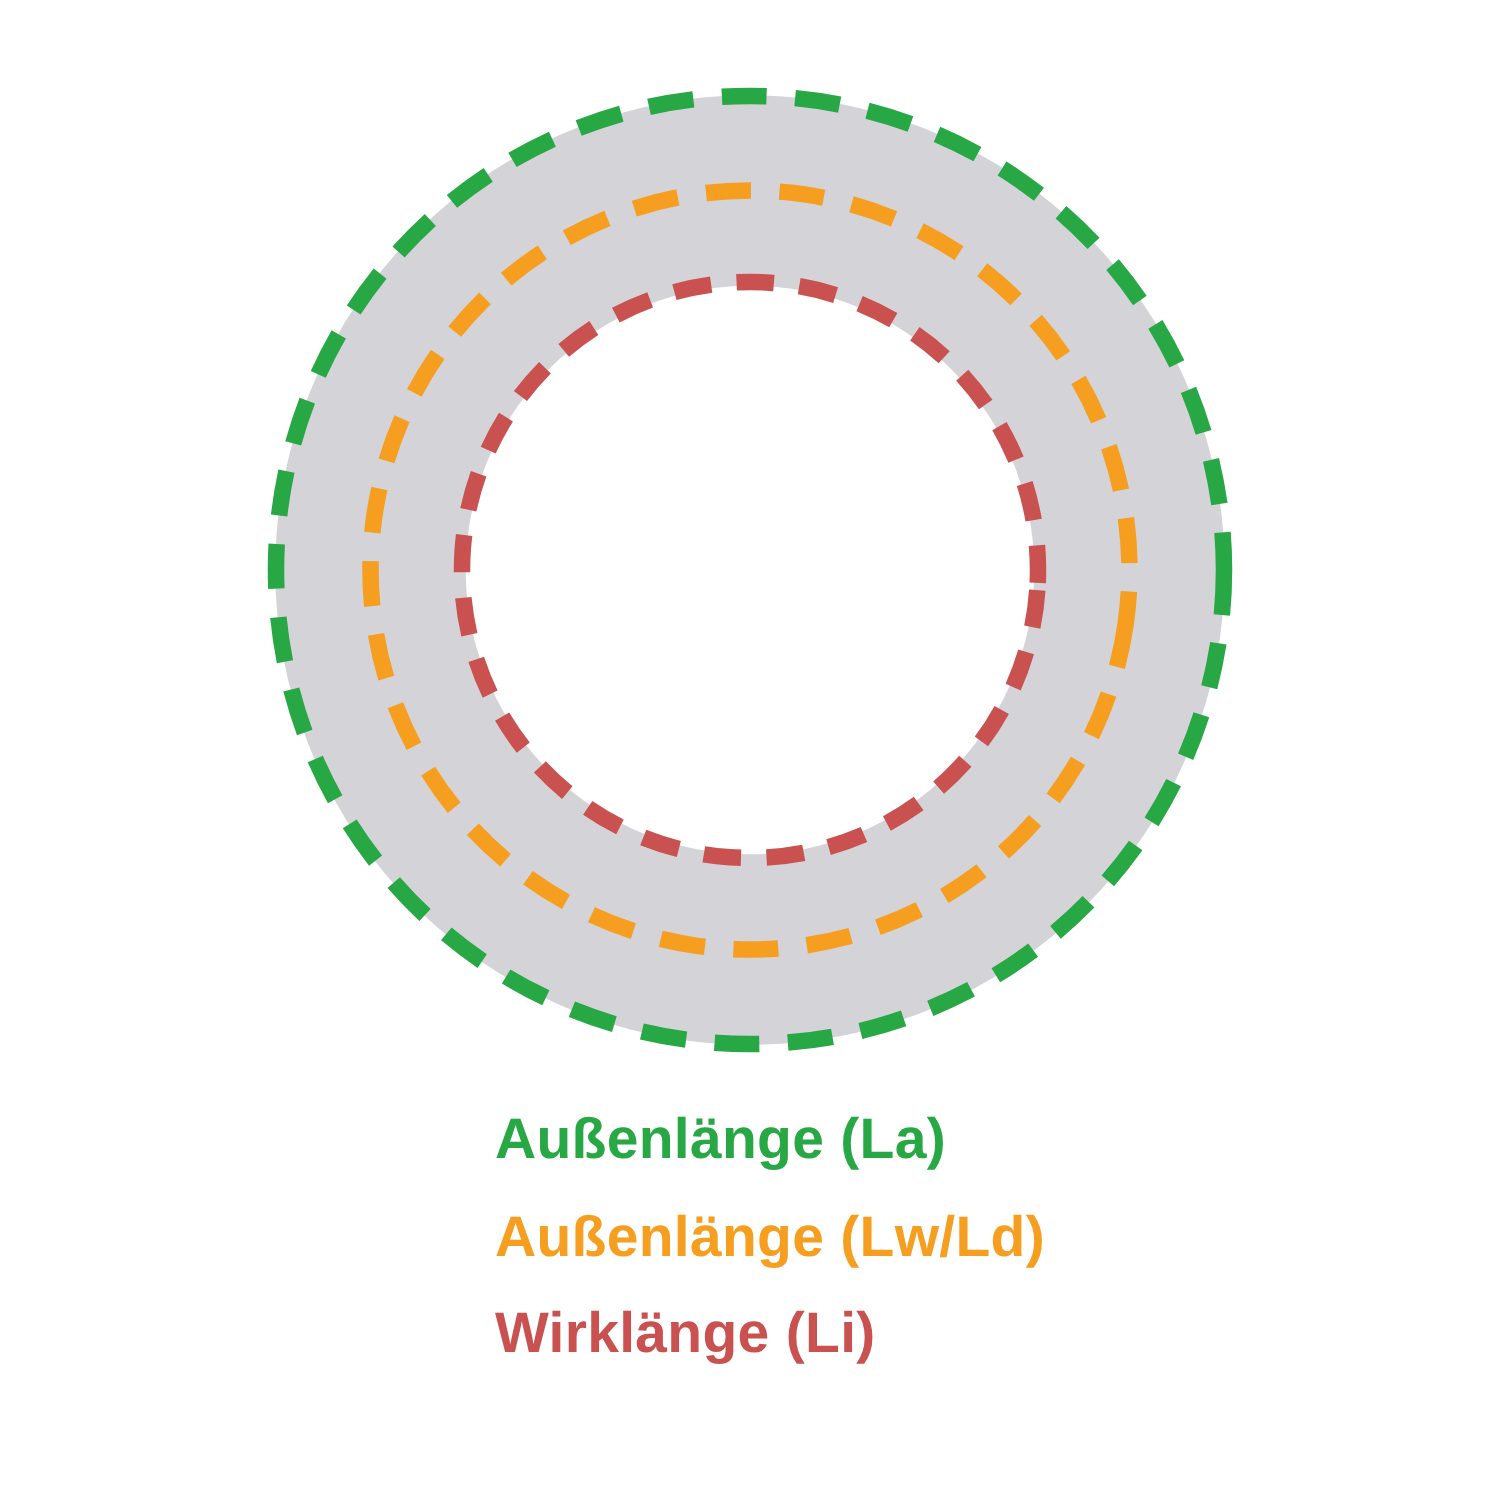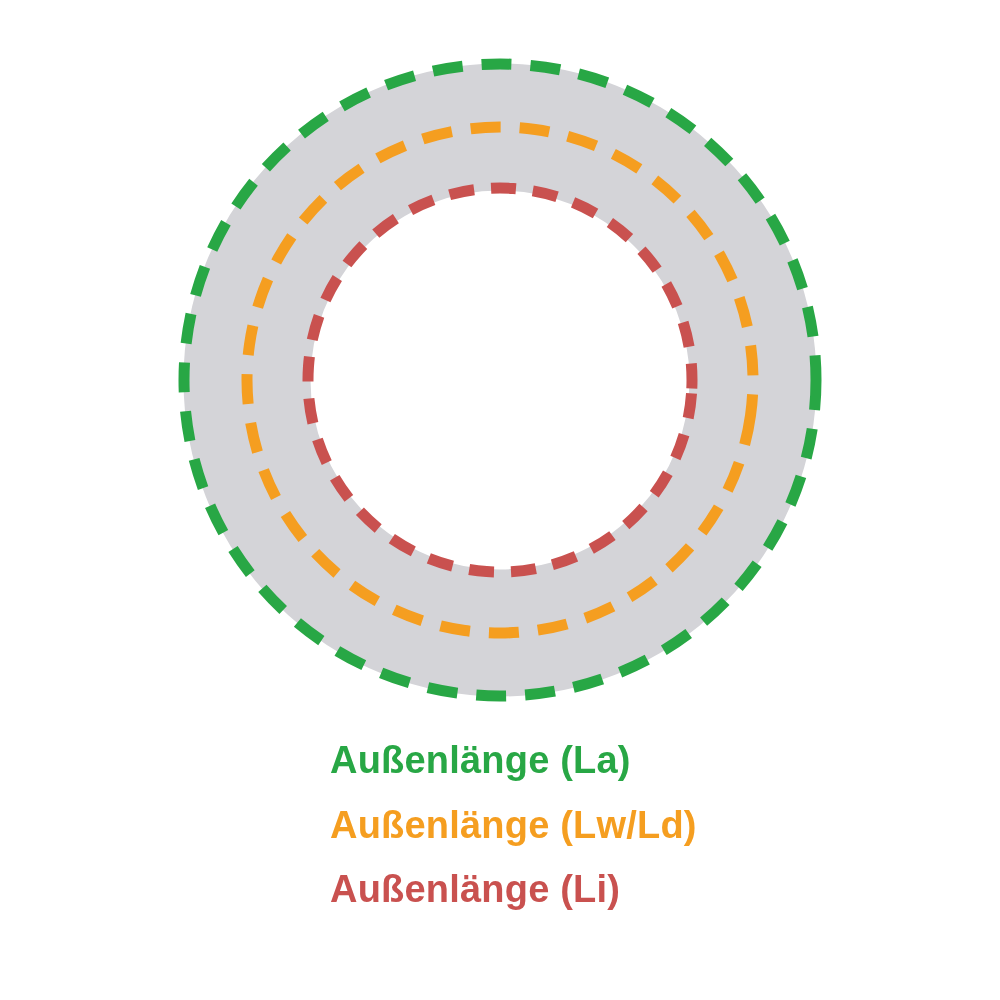--- a/index.html
+++ b/index.html
@@ -53,16 +53,16 @@
     <circle cx="500" cy="380" r="316" fill="none" stroke-width="11" stroke-dasharray="30 19" stroke="#28a745"></circle>
 
     <circle cx="500" cy="380" r="253" fill="none" stroke-width="11" stroke-dasharray="30 19" transform="rotate(8 500 380)" stroke="#f59e20"></circle>
 
     <circle cx="500" cy="380" r="192" fill="none" stroke-width="11" stroke-dasharray="25 17" transform="rotate(4 500 380)" stroke="#c9514f"></circle>
   </svg>
 
   <div class="legend">
     <div class="legend-label" style="color: rgb(40, 167, 69);">Außenlänge (La)</div>
     <div class="legend-label" style="color: rgb(245, 158, 32);">Außenlänge (Lw/Ld)</div>
-    <div class="legend-label" style="color: rgb(201, 81, 79);">Außenlänge (Li)</div>
+    <div class="legend-label" style="color: rgb(201, 81, 79);">Wirklänge (Li)</div>
   </div>
 
 </div>
 
 </body></html>

